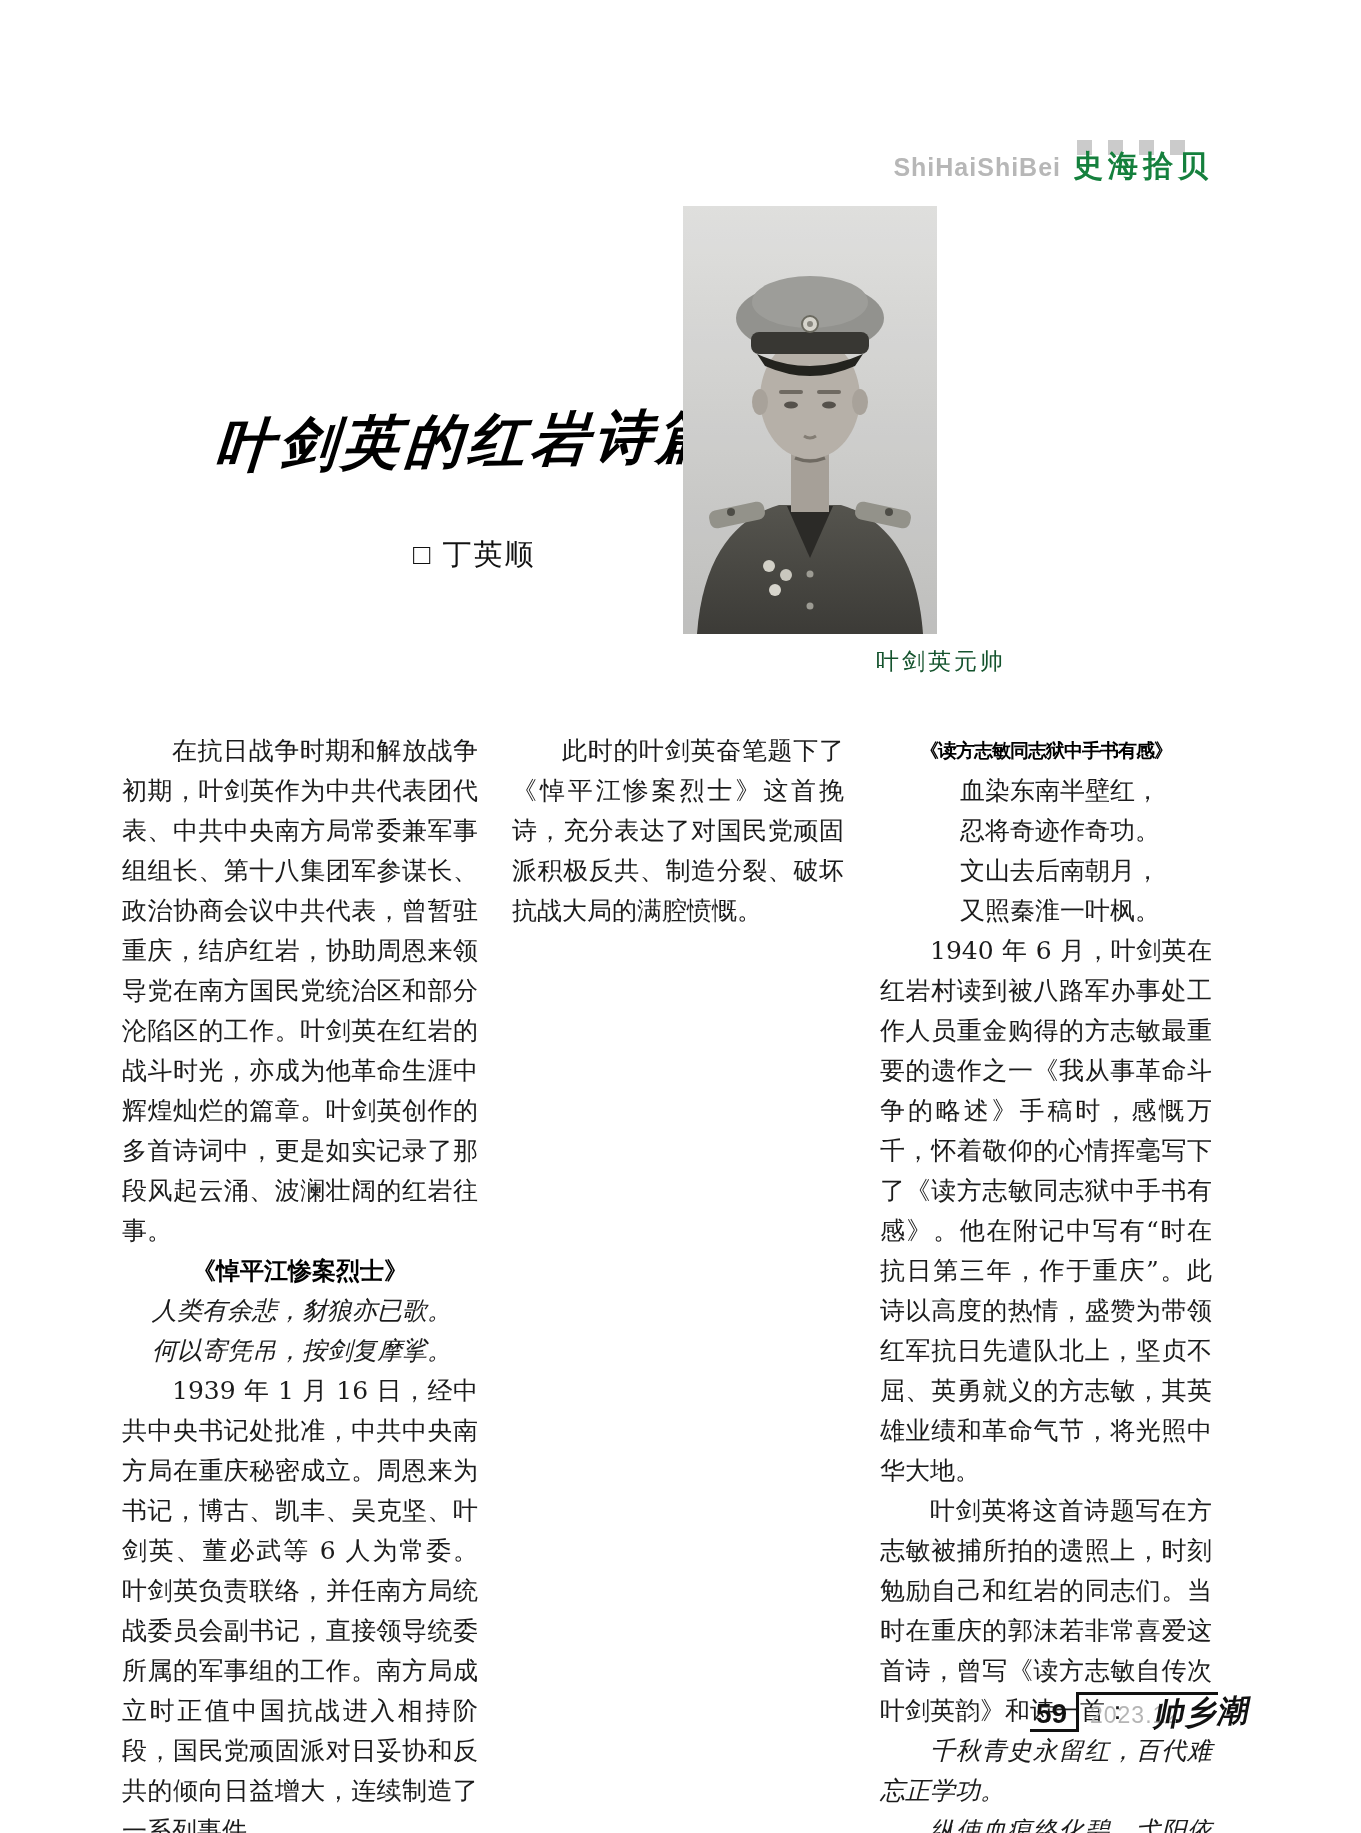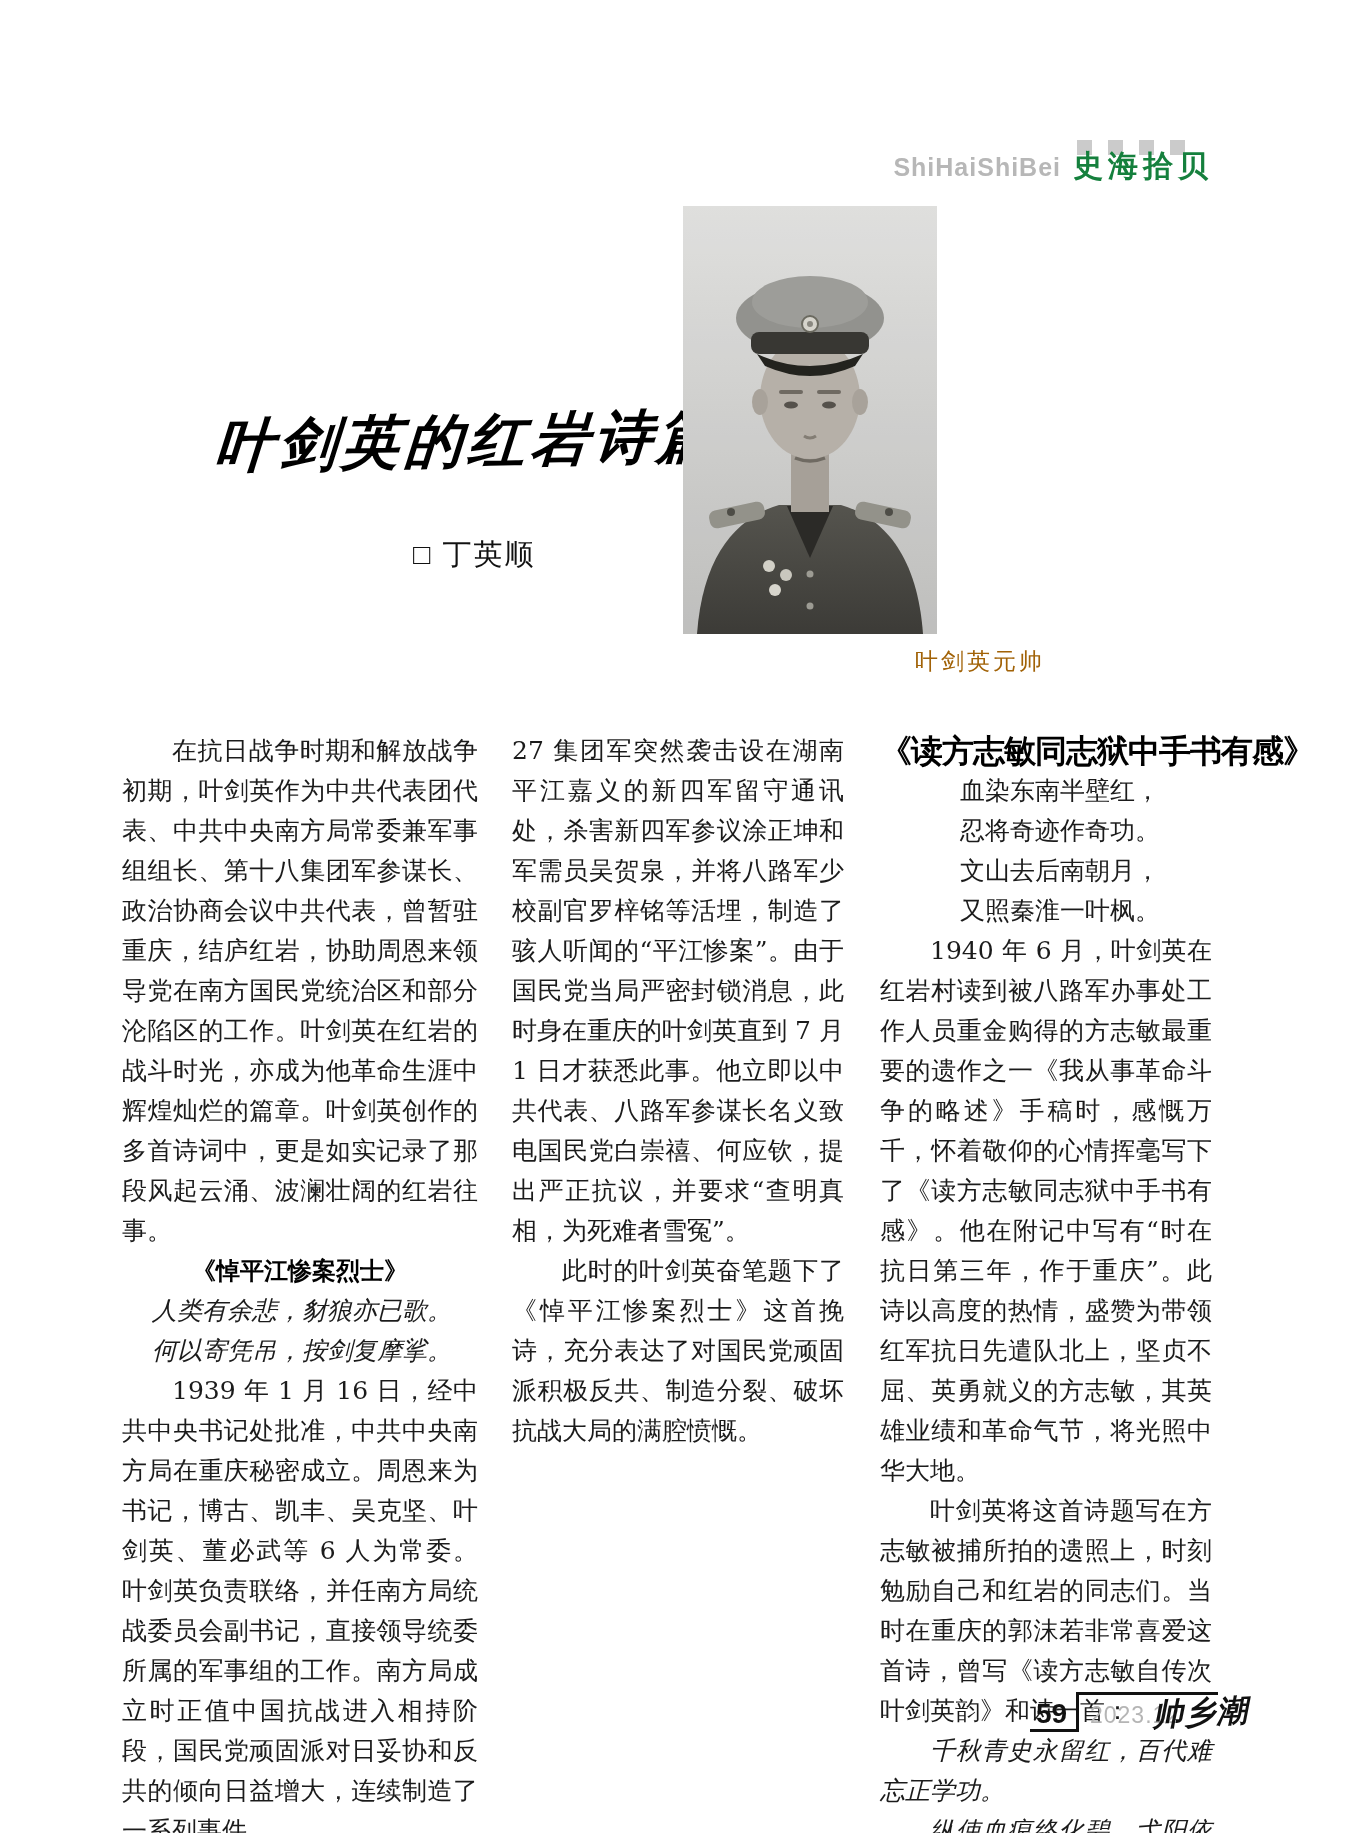--- a/index.html
+++ b/index.html
@@ -21,34 +21,34 @@
   .main-title{position:absolute;left:218px;top:408px;font-size:58px;font-weight:bold;
               font-style:italic;letter-spacing:5px;color:#000;
               transform:skewX(-5deg) rotate(-1.2deg);transform-origin:left top;
               font-family:"DejaVu Serif","Liberation Serif",serif;white-space:nowrap;}
   .author{position:absolute;left:413px;top:535px;font-family:"Liberation Sans",sans-serif;
           font-size:29px;color:#111;letter-spacing:2px;white-space:nowrap;}
 
   
   .photo{position:absolute;left:683px;top:206px;width:254px;height:428px;background:#d9d9d7;}
   .photo svg{display:block;}
-  .caption{position:absolute;left:915px;top:646px;font-size:23px;letter-spacing:3px;color:#a16207;}
+  .caption{position:absolute;left:876px;top:646px;font-size:23px;letter-spacing:3px;color:#14532d;}
 
   
   .col{position:absolute;top:731px;font-size:25px;line-height:40px;text-align:justify;
        text-justify:inter-character;color:#1b1b1b;}
   .col1{left:122px;width:356px;}
   .col2{left:512px;width:332px;}
   .col3{left:880px;width:332px;}
   .col p{margin:0;}
   .p-indent{text-indent:2em;}
   .p-cont{text-indent:0;}
   .subhead{font-family:"Liberation Sans",sans-serif;font-weight:bold;font-size:24px;
            text-align:center;margin:0;color:#000;}
-  .subhead-long{font-size:32px;letter-spacing:-1px;white-space:nowrap;}
+  .subhead-long{font-size:19px;letter-spacing:-1px;white-space:nowrap;}
   .verse{font-style:italic;text-indent:1.2em;text-align:left;}
   .verse-deep{text-indent:3.2em;text-align:left;}
   .verse-para{font-style:italic;text-indent:2em;}
 
   
   .f-line{position:absolute;background:#111;}
   .pagenum{position:absolute;left:1036px;top:1698px;font-family:"Liberation Sans",sans-serif;
            font-weight:bold;font-size:28px;color:#111;}
   .issue{position:absolute;left:1090px;top:1702px;font-family:"Liberation Sans",sans-serif;
          font-size:23px;color:#b5b5b5;letter-spacing:1px;}
@@ -127,21 +127,20 @@
   <div class="col col1">
     <p class="p-indent">在抗日战争时期和解放战争初期，叶剑英作为中共代表团代表、中共中央南方局常委兼军事组组长、第十八集团军参谋长、政治协商会议中共代表，曾暂驻重庆，结庐红岩，协助周恩来领导党在南方国民党统治区和部分沦陷区的工作。叶剑英在红岩的战斗时光，亦成为他革命生涯中辉煌灿烂的篇章。叶剑英创作的多首诗词中，更是如实记录了那段风起云涌、波澜壮阔的红岩往事。</p>
     <p class="subhead">《悼平江惨案烈士》</p>
     <p class="verse">人类有余悲，豺狼亦已歌。</p>
     <p class="verse">何以寄凭吊，按剑复摩挲。</p>
     <p class="p-indent">1939 年 1 月 16 日，经中共中央书记处批准，中共中央南方局在重庆秘密成立。周恩来为书记，博古、凯丰、吴克坚、叶剑英、董必武等 6 人为常委。叶剑英负责联络，并任南方局统战委员会副书记，直接领导统委所属的军事组的工作。南方局成立时正值中国抗战进入相持阶段，国民党顽固派对日妥协和反共的倾向日益增大，连续制造了一系列事件。</p>
     <p class="p-indent">同年 6 月 12 日，国民党军第</p>
   </div>
 
   <div class="col col2">
-    <p class="p-cont">27 集团军突然袭击设在湖南平江嘉义的新四军留守通讯处，杀害新四军参议涂正坤和军需员吴贺泉，并将八路军少校副官罗梓铭等活埋，制造了骇人听闻的“平江惨案”。由于国民党当局严密封锁消息，此时身在重庆的叶剑英直到 7 月 1 日才获悉此事。他立即以中共代表、八路军参谋长名义致电国民党白崇禧、何应钦，提出严正抗议，并要求“查明真相，为死难者雪冤”。</p>
     <p class="p-indent">此时的叶剑英奋笔题下了《悼平江惨案烈士》这首挽诗，充分表达了对国民党顽固派积极反共、制造分裂、破坏抗战大局的满腔愤慨。</p>
   </div>
 
   <div class="col col3">
     <p class="subhead subhead-long">《读方志敏同志狱中手书有感》</p>
     <p class="verse-deep">血染东南半壁红，</p>
     <p class="verse-deep">忍将奇迹作奇功。</p>
     <p class="verse-deep">文山去后南朝月，</p>
     <p class="verse-deep">又照秦淮一叶枫。</p>
     <p class="p-indent">1940 年 6 月，叶剑英在红岩村读到被八路军办事处工作人员重金购得的方志敏最重要的遗作之一《我从事革命斗争的略述》手稿时，感慨万千，怀着敬仰的心情挥毫写下了《读方志敏同志狱中手书有感》。他在附记中写有“时在抗日第三年，作于重庆”。此诗以高度的热情，盛赞为带领红军抗日先遣队北上，坚贞不屈、英勇就义的方志敏，其英雄业绩和革命气节，将光照中华大地。</p>

